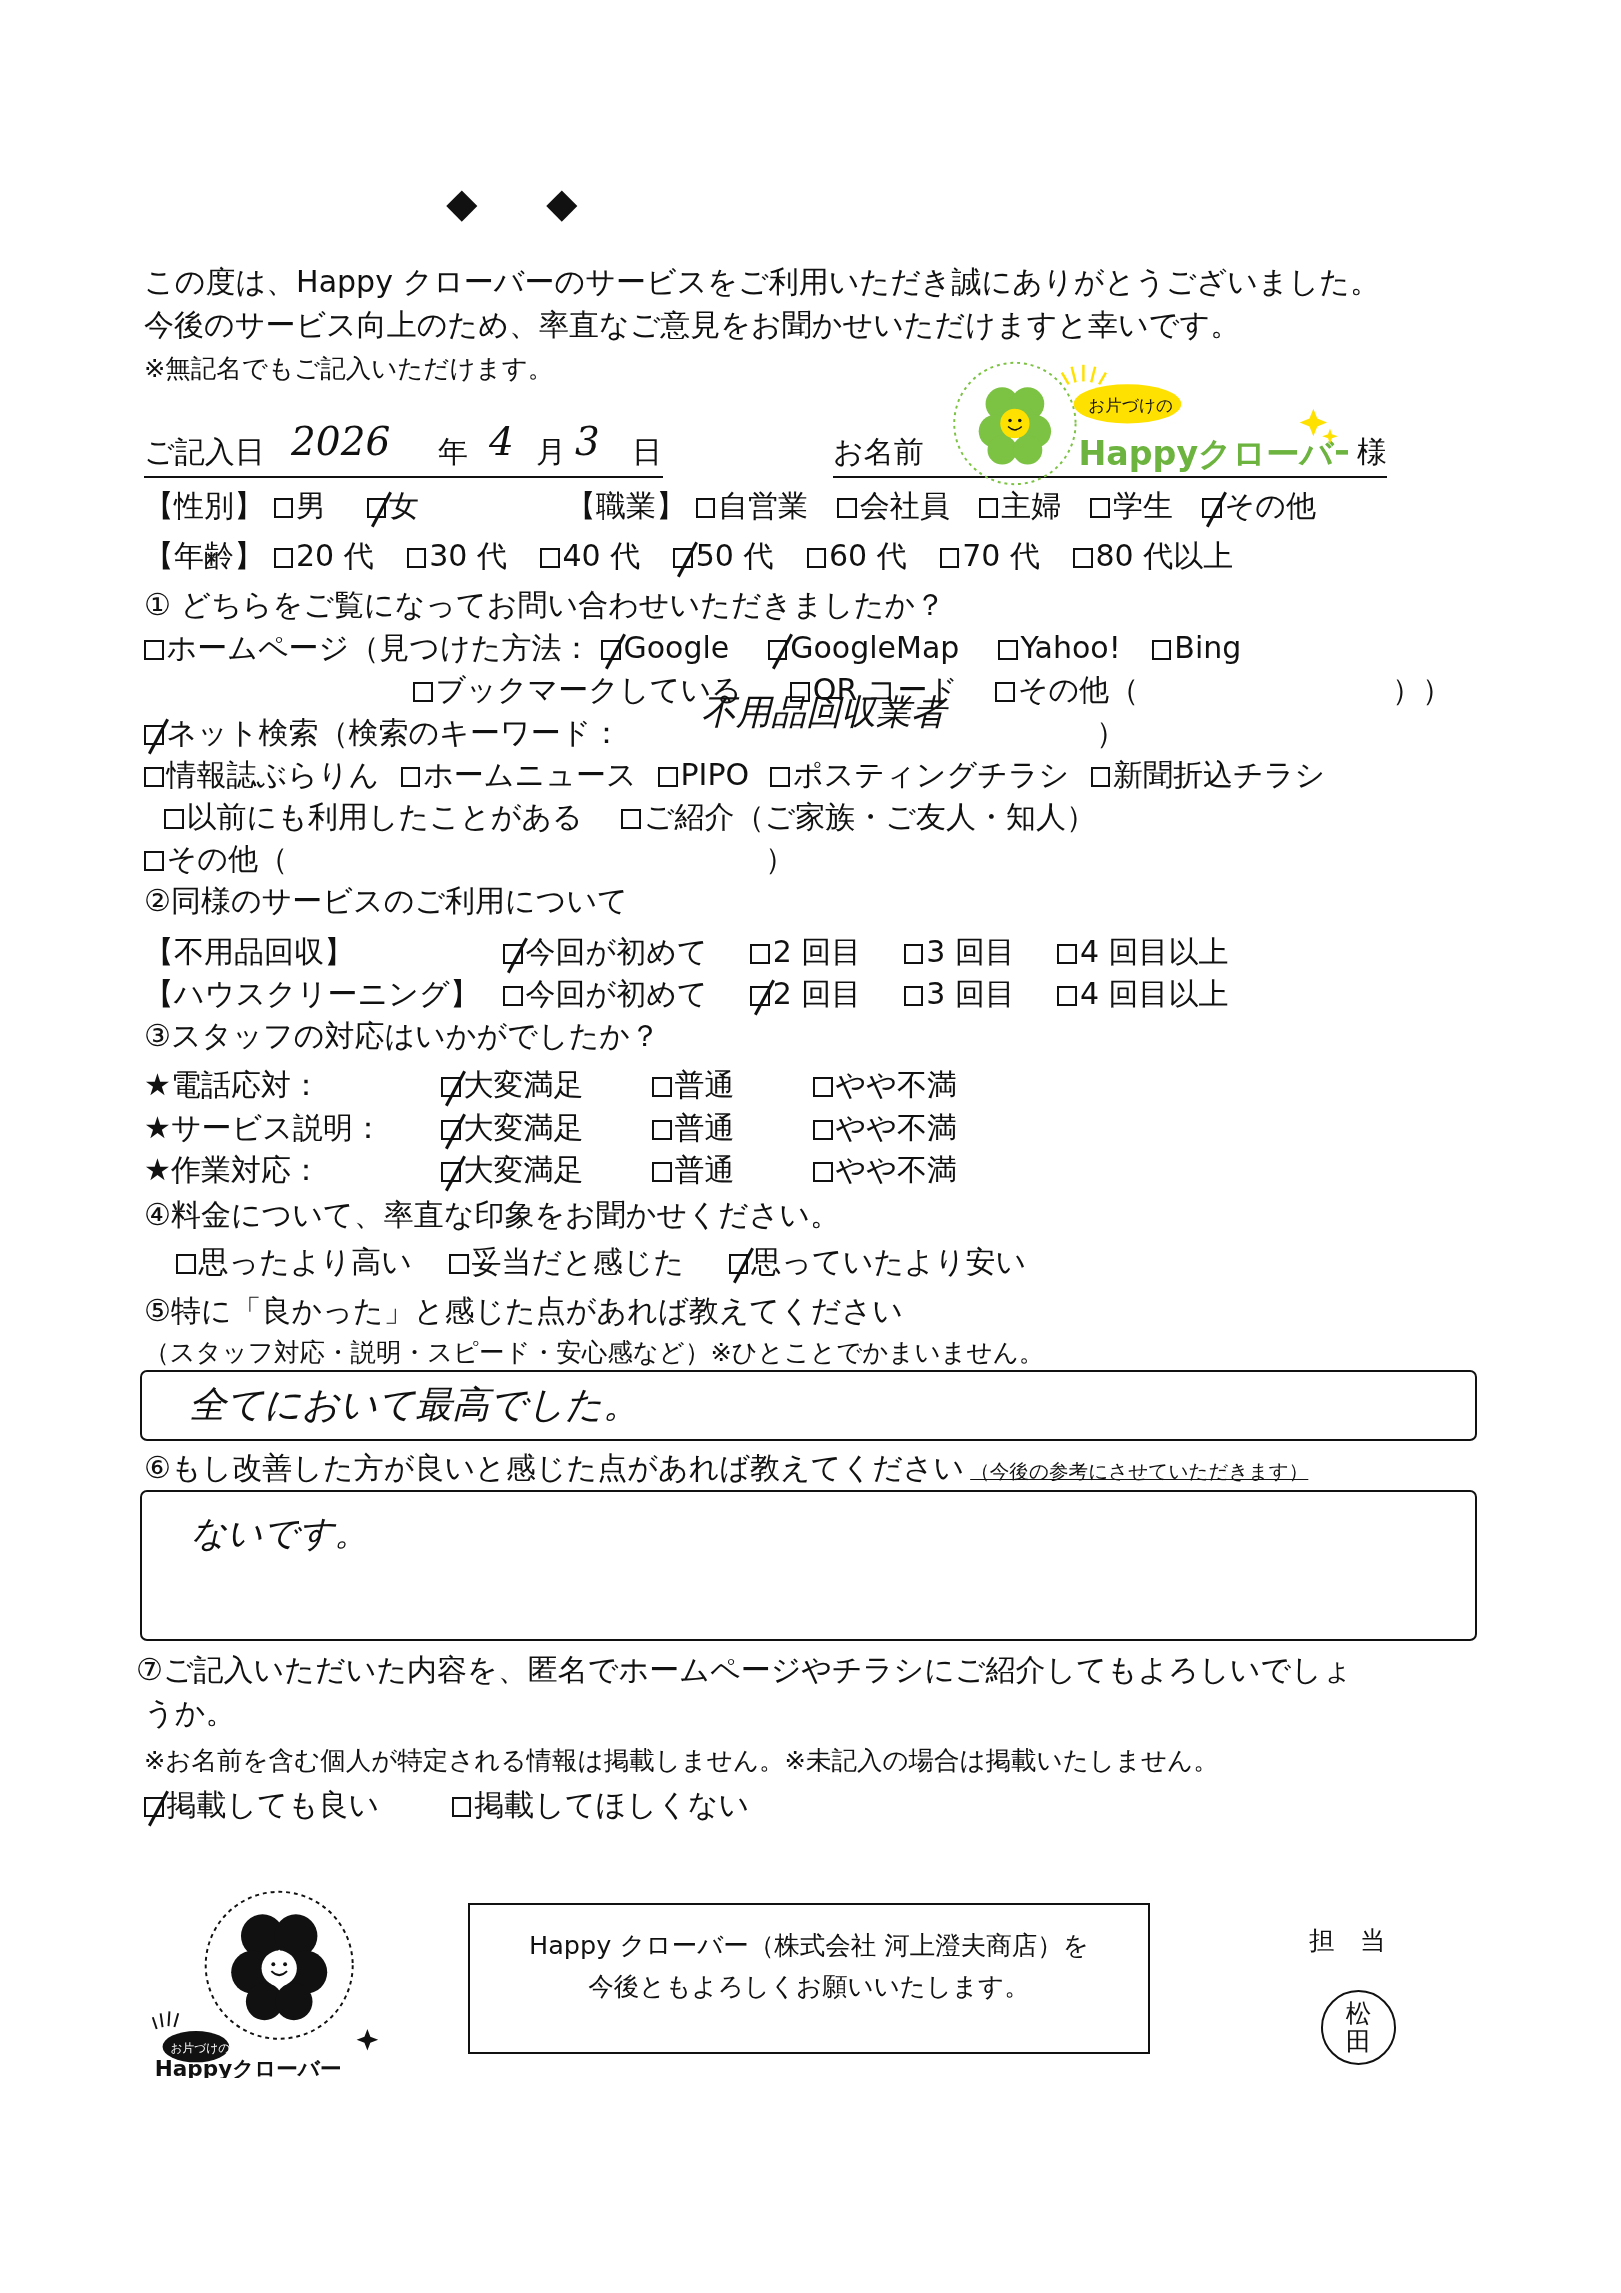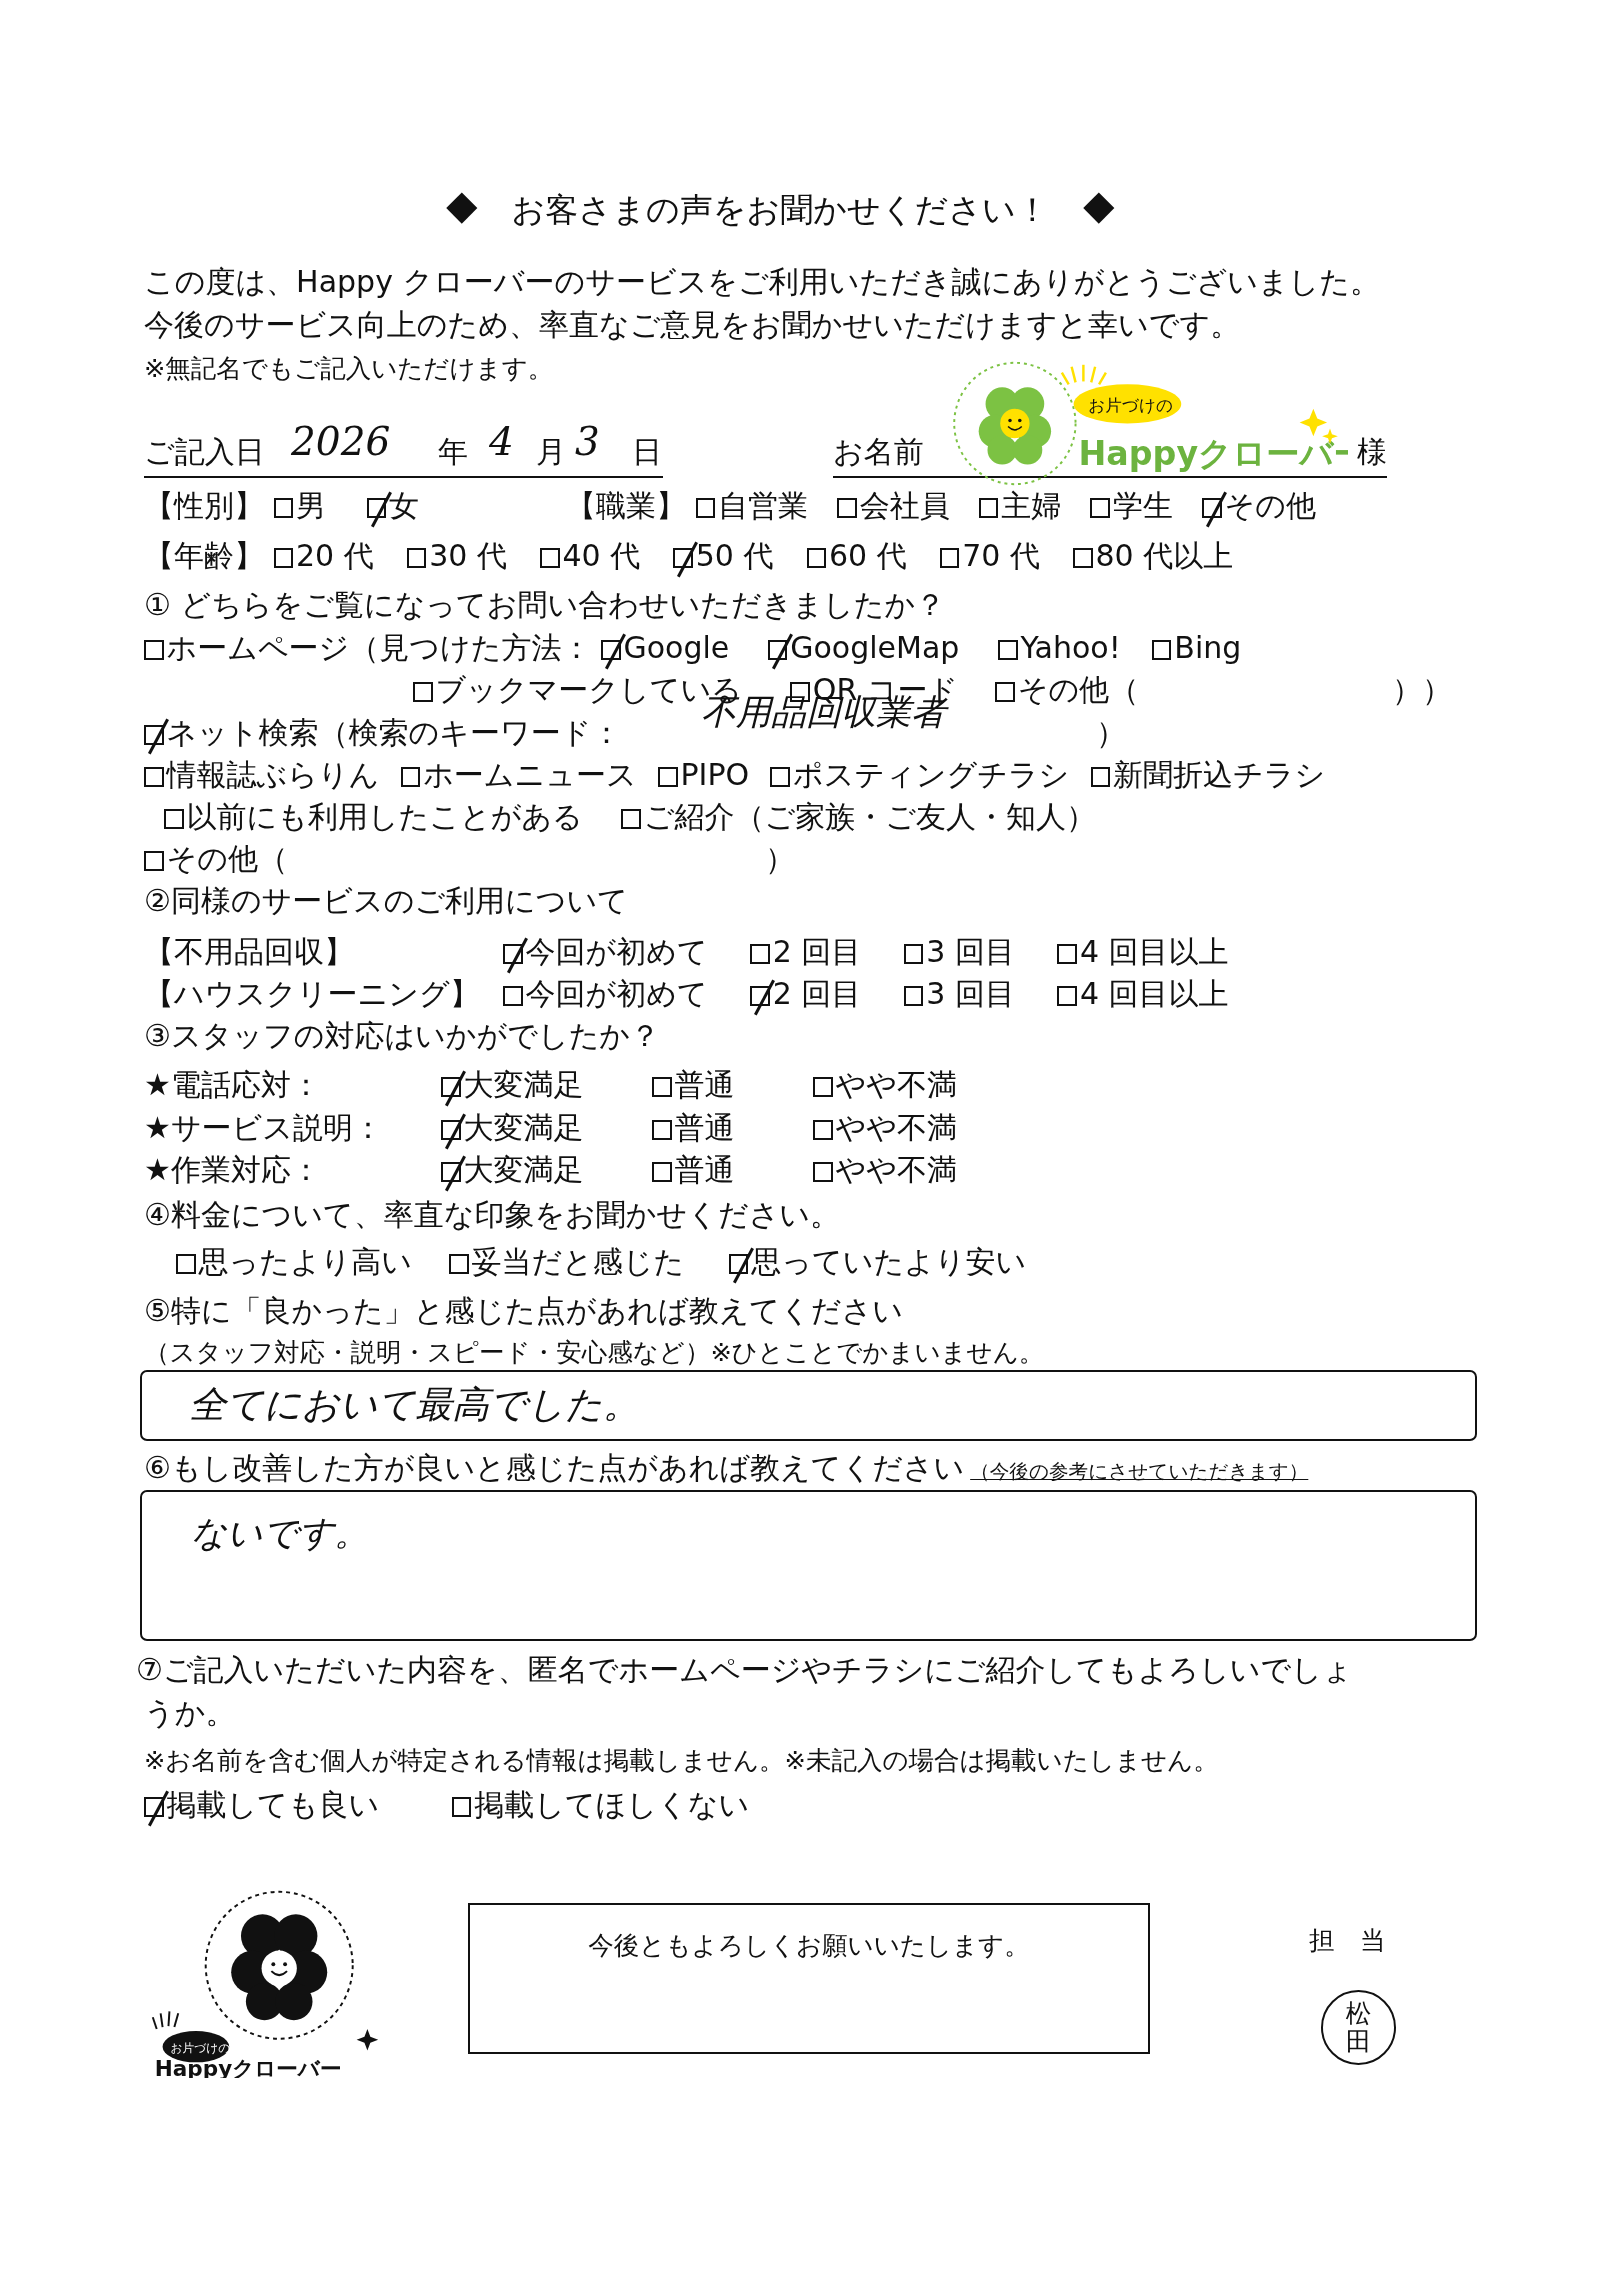--- a/index.html
+++ b/index.html
@@ -20,21 +20,21 @@
   .diamond { display:inline-block; width:21.6px; height:21.6px; background:#111; transform:rotate(45deg); margin:0 39px; vertical-align:2px; }
   .logo-color { position:absolute; left:946px; top:355px; width:402px; height:137px; }
   .logo-bw { position:absolute; left:137px; top:1882px; width:255px; height:196px; }
   .stamp { position:absolute; left:1321px; top:1990px; width:71px; height:71px; border:2.5px solid #111; border-radius:50%;
            display:flex; flex-direction:column; align-items:center; justify-content:center; font-size:25.5px; line-height:27.4px; }
 </style>
 </head>
 <body>
 
 <div class="abs title" style="left:412px; top:188px;">
-  <span class="diamond"></span><span>お客さまの声をお聞かせください！</span><span class="diamond"></span>
+  <span class="diamond"></span><span class="diamond"></span>
 </div>
 <div class="abs t" style="left:144px; top:263px;">この度は、Happy クローバーのサービスをご利用いただき誠にありがとうございました。</div>
 <div class="abs t" style="left:144px; top:306px;">今後のサービス向上のため、率直なご意見をお聞かせいただけますと幸いです。</div>
 <div class="abs small" style="left:144px; top:351px;">※無記名でもご記入いただけます。</div>
 
 <div class="abs t uline" style="left:144px; top:433px; width:519px; height:43px;">
   <span>ご記入日</span>
   <span class="hand" style="position:absolute; left:147px; top:-9.8px;">2026</span>
   <span style="position:absolute; left:294px;">年</span>
   <span class="hand" style="position:absolute; left:345px; top:-9.8px;">4</span>
@@ -220,20 +220,21 @@
       <line x1="38" y1="148" x2="42" y2="134"></line>
   </g>
   <ellipse cx="60" cy="168" rx="34" ry="16" fill="#111"></ellipse>
   <text x="34" y="173" font-size="12" fill="#fff" font-family="DejaVu Sans, sans-serif">お片づけの</text>
   <text x="18" y="198" font-size="22" font-weight="bold" fill="#111" font-family="DejaVu Sans, sans-serif">Happyクローバー</text>
   <path d="M235 150 l3 8 l8 3 l-8 3 l-3 8 l-3 -8 l-8 -3 l8 -3z" fill="#111"></path>
 </svg>
 
 <div class="rect" style="left:468px; top:1903px; width:678px; height:147px;">
   <div class="small" style="text-align:center; margin-top:19.6px; line-height:41px;">
+    <div>Happy クローバー（株式会社 河上澄夫商店）を</div>
     <div>今後ともよろしくお願いいたします。</div>
   </div>
 </div>
 
 <div class="abs small" style="left:1309px; top:1923px;">担　当</div>
 <div class="stamp">
   <span>松</span>
   <span>田</span>
 </div>
 

